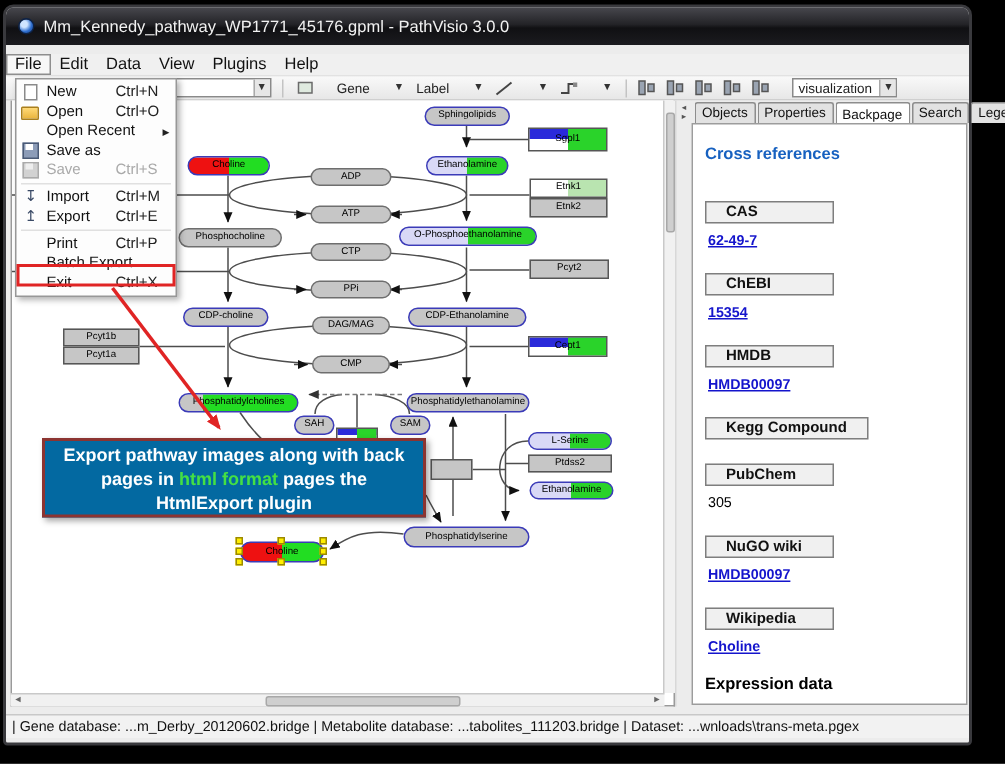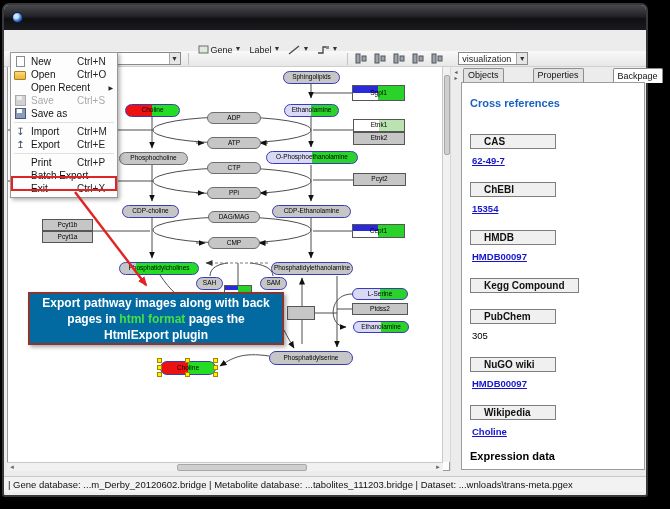--- a/index.html
+++ b/index.html
@@ -22,21 +22,21 @@
   .mb-item{padding:0 6px;height:14px;display:flex;align-items:center;}
   .mb-item.active{border:1px solid #8e8e8e;background:#f7f7f7;padding:0 5px;}
   #toolbar{left:4px;top:51px;width:642px;height:16px;display:flex;align-items:center;
            background:linear-gradient(#f9f9f9,#e7e7e7);border-bottom:1px solid #cfcfcf;
            font-size:9px;color:#222;padding-left:57px;gap:4px;}
   .tb-label{font-size:9px;}
   .tb-combo{display:flex;align-items:center;border:1px solid #8a8a8a;background:#fff;
             height:13px;font-size:9px;padding-left:3px;}
   .tb-combo .arrow{width:11px;height:11px;margin-left:3px;background:#e6e6e6;
             border-left:1px solid #aaa;font-size:7px;display:flex;align-items:center;justify-content:center;color:#333;}
-  .tb-btn{display:flex;align-items:flex-start;gap:2px;font-size:9px;height:28px;padding:0 2px;color:#222;}
+  .tb-btn{display:flex;align-items:center;gap:16px;font-size:9px;height:28px;padding:0 2px;color:#222;}
   .tb-drop{font-size:7px;color:#333;}
   .tb-sep{width:1px;height:12px;background:#c3c3c3;margin:0 3px;}
   .tico{display:inline-flex;}
 
   
   #canvas{left:7px;top:67px;width:443px;height:404px;background:#fff;border:1px solid #9a9a9a;border-top:none;}
   #hscroll{left:7px;top:462px;width:436px;height:9px;background:#f1f1f1;border-top:1px solid #c9c9c9;}
   #hthumb{left:170px;top:1px;width:130px;height:7px;background:#cfcfcf;border:1px solid #a8a8a8;border-radius:2px;}
   .scr-arrow{font-size:6px;color:#666;top:1px;}
   #vscroll{left:442px;top:67px;width:8px;height:395px;background:#f1f1f1;border-left:1px solid #c9c9c9;}
@@ -79,21 +79,21 @@
   .ic-save:after{content:"";position:absolute;left:3px;top:1px;width:5px;height:4px;background:#fff;}
   .ic-save.dis{background:#d2d2d2;border-color:#aaa;}
   .ic-save.dis:after{background:#eee;}
   .ic-arrow{font-size:10px;line-height:11px;text-align:center;color:#3a4a66;width:13px;}
   #batch-highlight{left:11px;top:176px;width:106px;height:15px;border:2px solid #e02424;background:transparent;}
 
   
   #splitter{left:450px;top:67px;width:11px;height:404px;background:#ececec;border-left:1px solid #d8d8d8;
             display:flex;flex-direction:column;align-items:center;padding-top:2px;font-size:5px;color:#555;}
   #sidepanel{left:461px;top:67px;width:185px;height:404px;background:#ececec;}
-  #tabstrip{position:absolute;left:0;top:0;width:100%;height:15px;display:flex;align-items:flex-end;padding-left:2px;gap:28px;}
+  #tabstrip{position:absolute;left:0;top:0;width:100%;height:15px;display:flex;align-items:flex-end;padding-left:2px;}
   .tab{font-size:9px;padding:1px 4px 2px;border:1px solid #8d8d8d;border-bottom:none;background:#e2e2e2;
        margin-right:1px;border-radius:2px 2px 0 0;color:#111;}
   .tab.active{background:#fff;position:relative;top:1px;padding-top:2px;}
   #panel-content{position:absolute;left:0;top:15px;width:184px;height:388px;background:#fff;
                  border:1px solid #9c9c9c;padding:14px 8px 0 8px;overflow:hidden;}
   #xref-heading{color:#1761c0;font-weight:bold;font-size:11px;margin-bottom:22px;}
   .xref{margin-bottom:13px;}
   .xref-h{display:inline-block;min-width:86px;border:1px solid #7e7e7e;background:#f0f0f0;
           font-weight:bold;font-size:10px;padding:1px 13px;color:#111;}
   .xref-v{margin:6px 0 0 2px;font-size:9.5px;}
@@ -108,22 +108,31 @@
 </style>
 </head>
 <body>
 
 <div id="stage">
 
   <div id="win" class="abs"></div>
 
   <div id="titlebar" class="abs">
     <span id="app-icon"></span>
-  </div>
-
+    <span>Mm_Kennedy_pathway_WP1771_45176.gpml - PathVisio 3.0.0</span>
+  </div>
+
+  <div id="menubar" class="abs">
+      <span class="mb-item active">File</span>
+      <span class="mb-item">Edit</span>
+      <span class="mb-item">Data</span>
+      <span class="mb-item">View</span>
+      <span class="mb-item">Plugins</span>
+      <span class="mb-item">Help</span>
+    </div>
 
   <div id="toolbar" class="abs">
     <span class="tb-label">Zoom:</span>
     <span class="tb-combo" style="width:90px">
       <span style="flex:1">100%</span>
       <span class="arrow">▼</span>
     </span>
     <span class="tb-sep"></span>
     <span class="tb-btn">
       <svg class="tico" width="11" height="9">
@@ -338,33 +347,33 @@
         </span>
         <span class="lab">Open</span>
         <span class="sc">Ctrl+O</span>
       </div>
       <div class="menu-item">
         <span class="mi"></span>
         <span class="lab">Open Recent</span>
         <span class="sc"></span>
         <span class="sub">▶</span>
       </div>
+      <div class="menu-item">
+        <span class="mi">
+          <span class="ic-save" style="display:block"></span>
+        </span>
+        <span class="lab">Save as</span>
+        <span class="sc"></span>
+      </div>
       <div class="menu-item disabled">
         <span class="mi">
           <span class="ic-save dis" style="display:block"></span>
         </span>
         <span class="lab">Save</span>
         <span class="sc">Ctrl+S</span>
-      </div>
-      <div class="menu-item">
-        <span class="mi">
-          <span class="ic-save" style="display:block"></span>
-        </span>
-        <span class="lab">Save as</span>
-        <span class="sc"></span>
       </div>
       <div class="menu-sep"></div>
       <div class="menu-item">
         <span class="mi">
           <span class="ic-arrow" style="display:block">↧</span>
         </span>
         <span class="lab">Import</span>
         <span class="sc">Ctrl+M</span>
       </div>
       <div class="menu-item">

